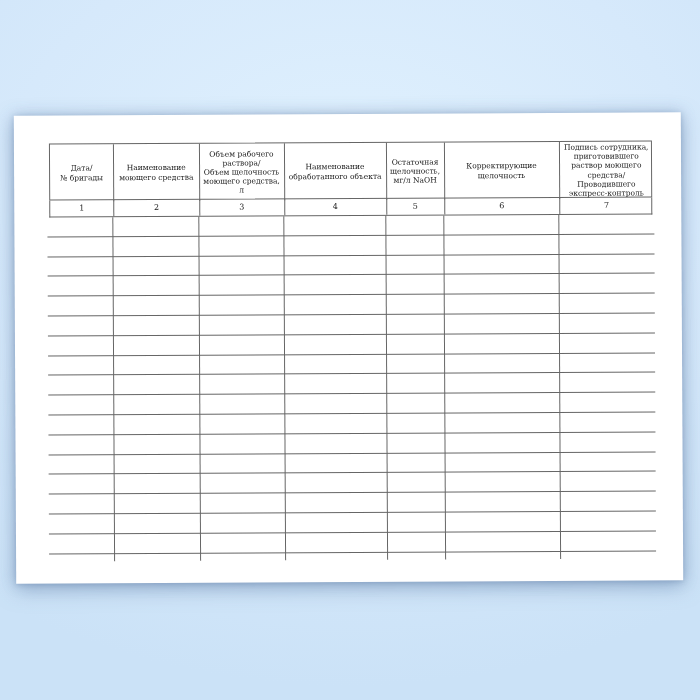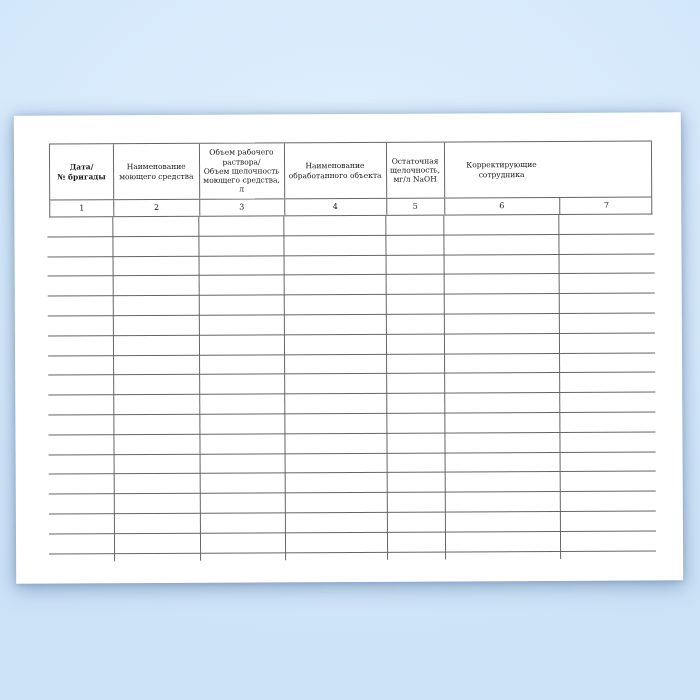--- a/index.html
+++ b/index.html
@@ -38,21 +38,21 @@
   }
   .hcell{
     border-left:1px solid var(--line);
     display:flex; align-items:center; justify-content:center;
     text-align:center;
     white-space:pre-line;
     font-size:7.5px;
     line-height:9.2px;
     padding:1px 1px;
   }
-  .hcell:first-child{ border-left:none;font-weight:bold; }
+  .hcell:first-child{ border-left:none; }
   .numrow{
     display:grid;
     grid-template-columns:63px 85.5px 85px 102px 58px 115px 94.5px;
     height:17px;
     border-left:1px solid var(--line);
     border-right:1px solid var(--line);
     border-bottom:1px solid var(--line);
   }
   .ncell{
     border-left:1px solid var(--line);
@@ -99,21 +99,27 @@
       <div class="hcell">Объем рабочего
 раствора/
 Объем щелочность
 моющего средства, л</div>
       <div class="hcell">Наименование
 обработанного объекта</div>
       <div class="hcell">Остаточная
 щелочность,
 мг/л NaOH</div>
       <div class="hcell">Корректирующие
-сотрудника</div>
+щелочность</div>
+      <div class="hcell">Подпись сотрудника,
+приготовившего
+раствор моющего
+средства/
+Проводившего
+экспресс-контроль</div>
     </div>
 
     <div class="numrow">
       <div class="ncell">1</div>
       <div class="ncell">2</div>
       <div class="ncell">3</div>
       <div class="ncell">4</div>
       <div class="ncell">5</div>
       <div class="ncell">6</div>
       <div class="ncell">7</div>

